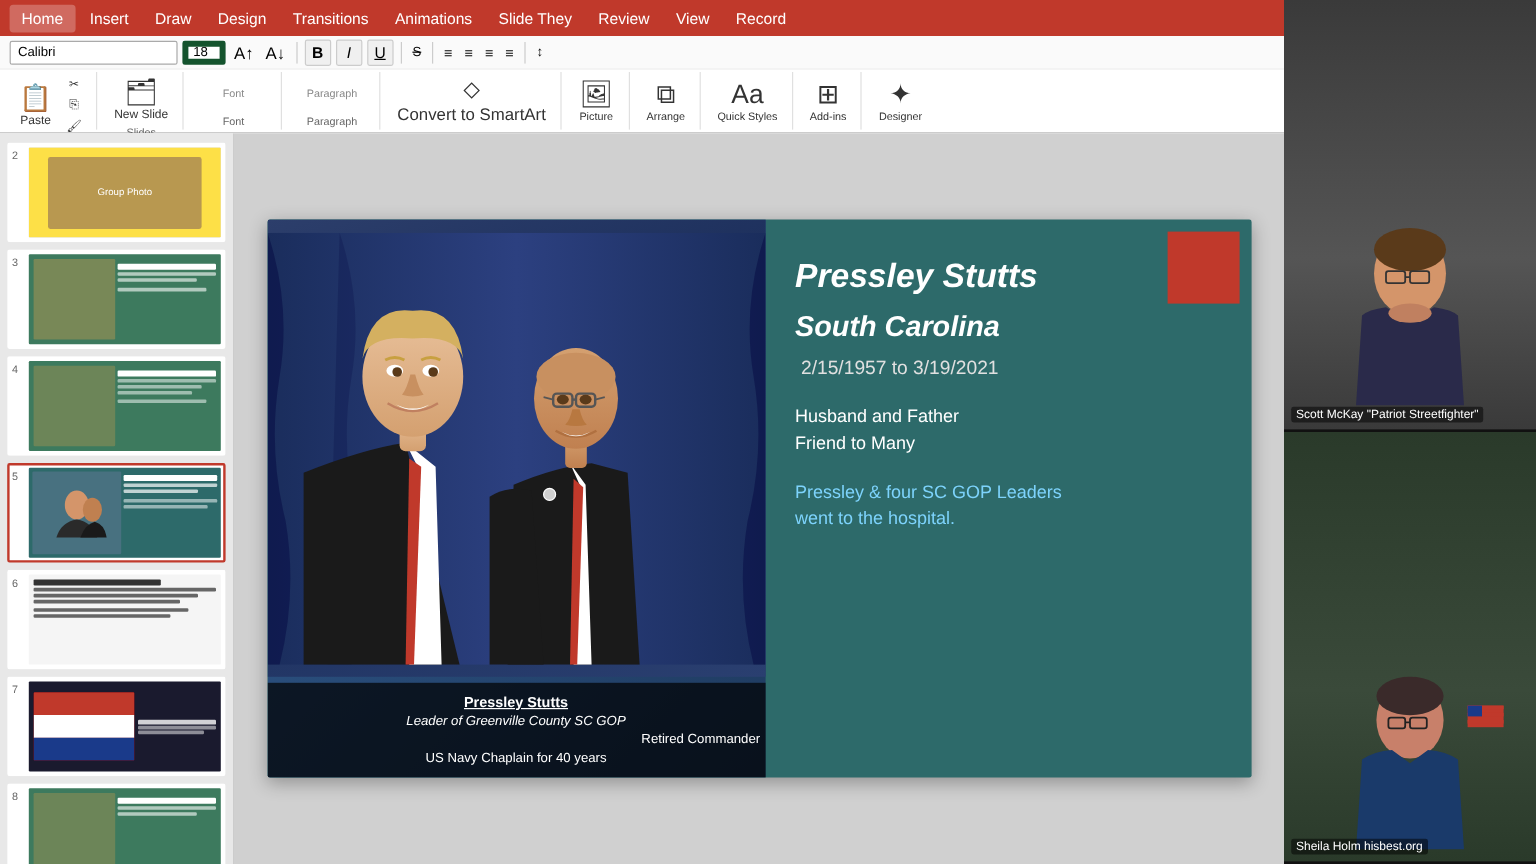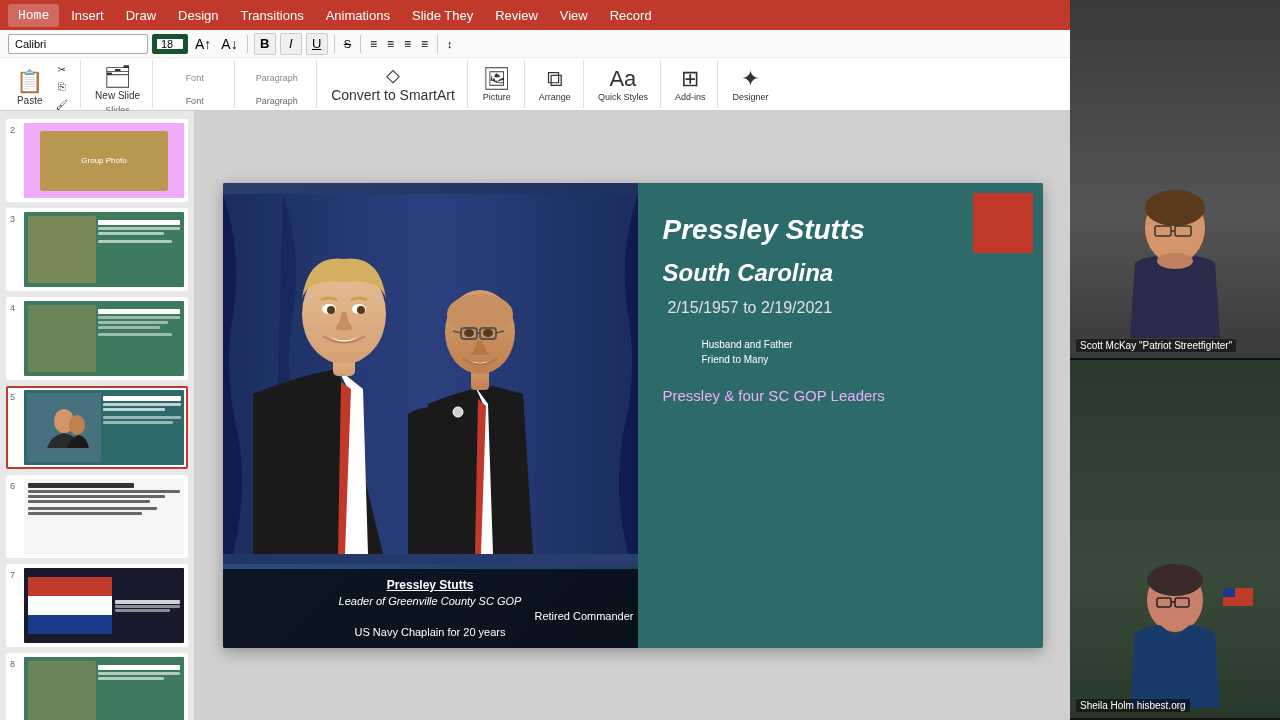--- a/index.html
+++ b/index.html
@@ -27,21 +27,20 @@
       font-size: 13px;
       padding: 4px 10px;
       border-radius: 3px;
       cursor: pointer;
     }
     .menu-item:hover, .menu-item.active {
       background: rgba(255,255,255,0.3);
     }
     .menu-item.active {
       background: rgba(255,255,255,0.25);
-      font-family: Liberation Mono, monospace;
     }
 
     
     #ribbon {
       background: #fff;
       border-bottom: 1px solid #d0d0d0;
       display: flex;
       flex-direction: column;
       min-height: 80px;
     }
@@ -269,28 +268,27 @@
       font-weight: bold;
       color: white;
       font-style: italic;
     }
     .slide-dates {
       font-size: 16px;
       color: #e0e0e0;
       margin-left: 5px;
     }
     .slide-info {
-      font-size: 10px;
+      font-size: 15px;
       color: white;
       line-height: 1.5;
-      margin-left: 39px;
     }
     .slide-highlight {
       font-size: 15px;
-      color: #f0abfc;
+      color: #7dd3fc;
       line-height: 1.5;
     }
     .slide-conclusion {
       font-size: 16px;
       color: white;
       font-weight: 500;
     }
     .action-btn {
       display: flex;
       align-items: center;
@@ -488,21 +486,21 @@
   </div>
 </div>
 
 <div id="main-area">
 
   <div id="slide-panel">
 
     <div class="slide-thumb">
       <span class="slide-number">2</span>
       <div class="slide-img">
-        <div style="background:#f0abfc;width:100%;height:100%;display:flex;align-items:center;justify-content:center;position:relative;">
+        <div style="background:#fde047;width:100%;height:100%;display:flex;align-items:center;justify-content:center;position:relative;">
           <div style="width:80%;height:80%;background:#b89850;border-radius:2px;display:flex;align-items:center;justify-content:center;">
             <span style="font-size:8px;color:white;text-align:center;padding:2px;">Group Photo</span>
           </div>
         </div>
       </div>
     </div>
 
     <div class="slide-thumb">
       <span class="slide-number">3</span>
       <div class="slide-img slide3-bg">
@@ -691,39 +689,40 @@
             <path d="M245,166 Q257,172 269,166 Q257,173 245,166 Z" fill="white"></path>
 
             <path d="M185,220 Q200,210 220,215 L230,360 L185,360 Z" fill="#1a1a1a"></path>
           </svg>
         </div>
 
         <div id="slide-caption">
           <div style="font-weight:bold;font-size:12px;text-decoration:underline;">Pressley Stutts</div>
           <div style="font-size:11px;font-style:italic;">Leader of Greenville County SC GOP</div>
           <div style="font-size:11px;text-align:right;">Retired Commander</div>
-          <div style="font-size:11px;">US Navy Chaplain for 20 years</div>
+          <div style="font-size:11px;">US Navy Chaplain for 40 years</div>
         </div>
       </div>
 
       <div id="slide-text-area">
 
         <div class="red-accent"></div>
 
         <div class="slide-title">Pressley Stutts</div>
         <div class="slide-subtitle">South Carolina</div>
-        <div class="slide-dates">2/15/1957 to 2/19/2021</div>
+        <div class="slide-dates">2/15/1957 to 3/19/2021</div>
 
         <div style="margin-top:8px;">
           <div class="slide-info">Husband and Father</div>
           <div class="slide-info">Friend to Many</div>
         </div>
 
         <div style="margin-top:6px;">
           <div class="slide-highlight">Pressley &amp; four SC GOP Leaders</div>
+          <div class="slide-highlight">went to the hospital.</div>
         </div>
 
       </div>
 
     </div>
   </div>
 
 </div>
 
 </body></html>

